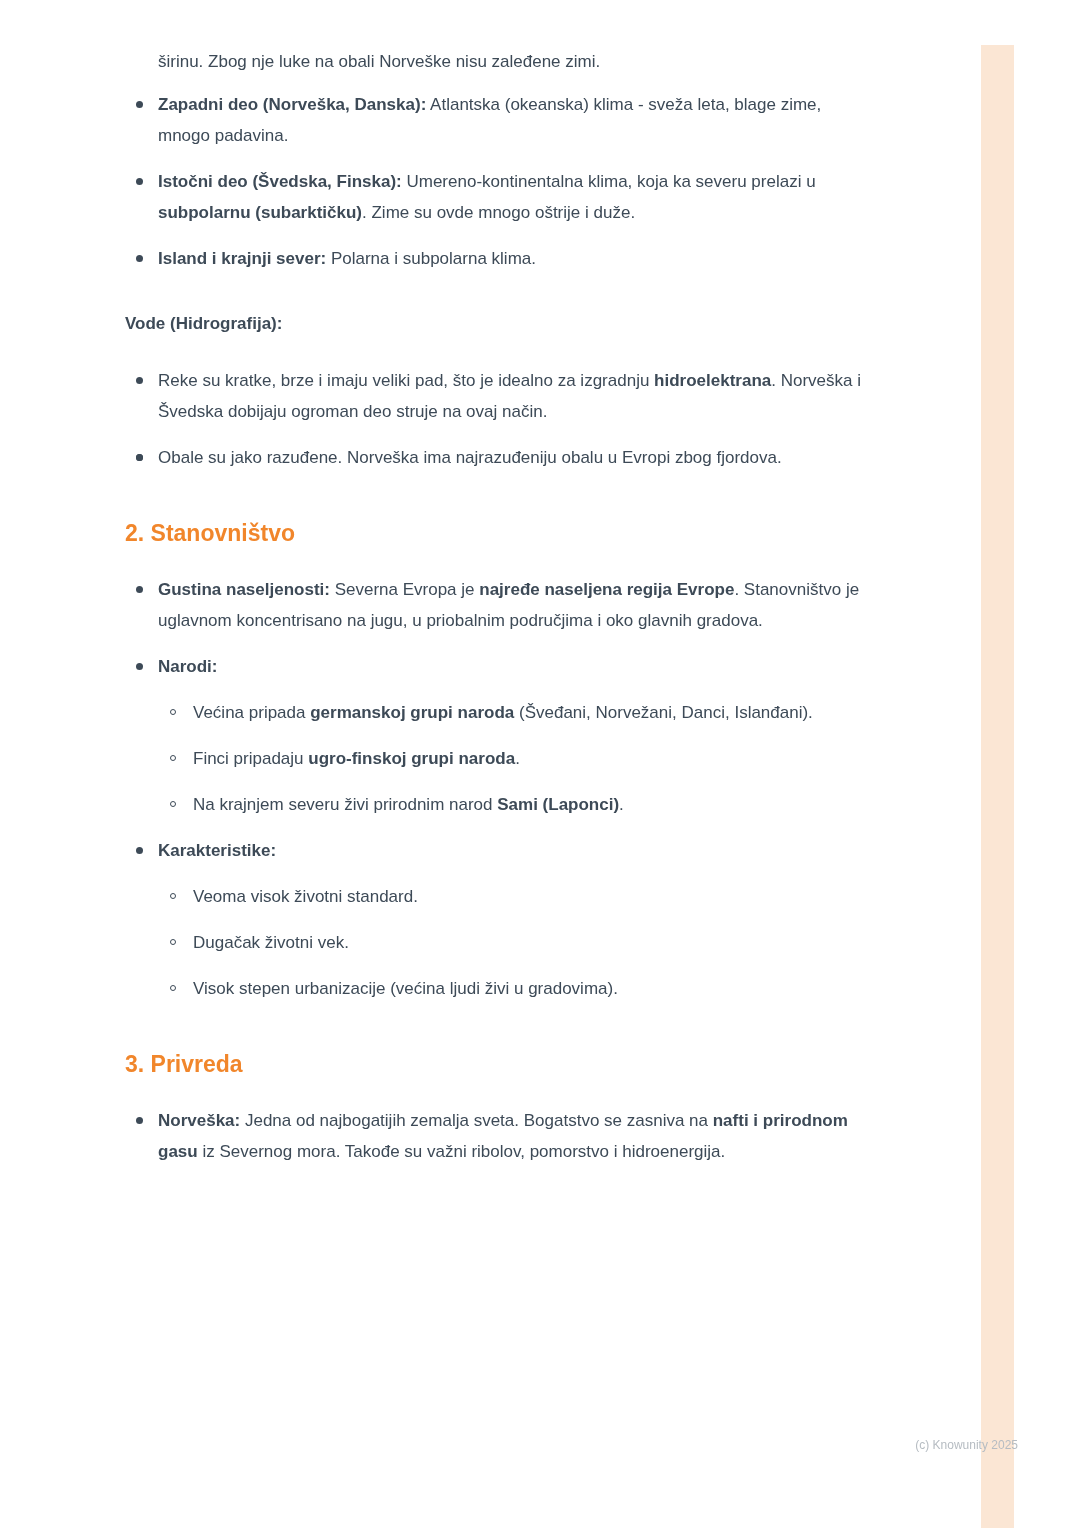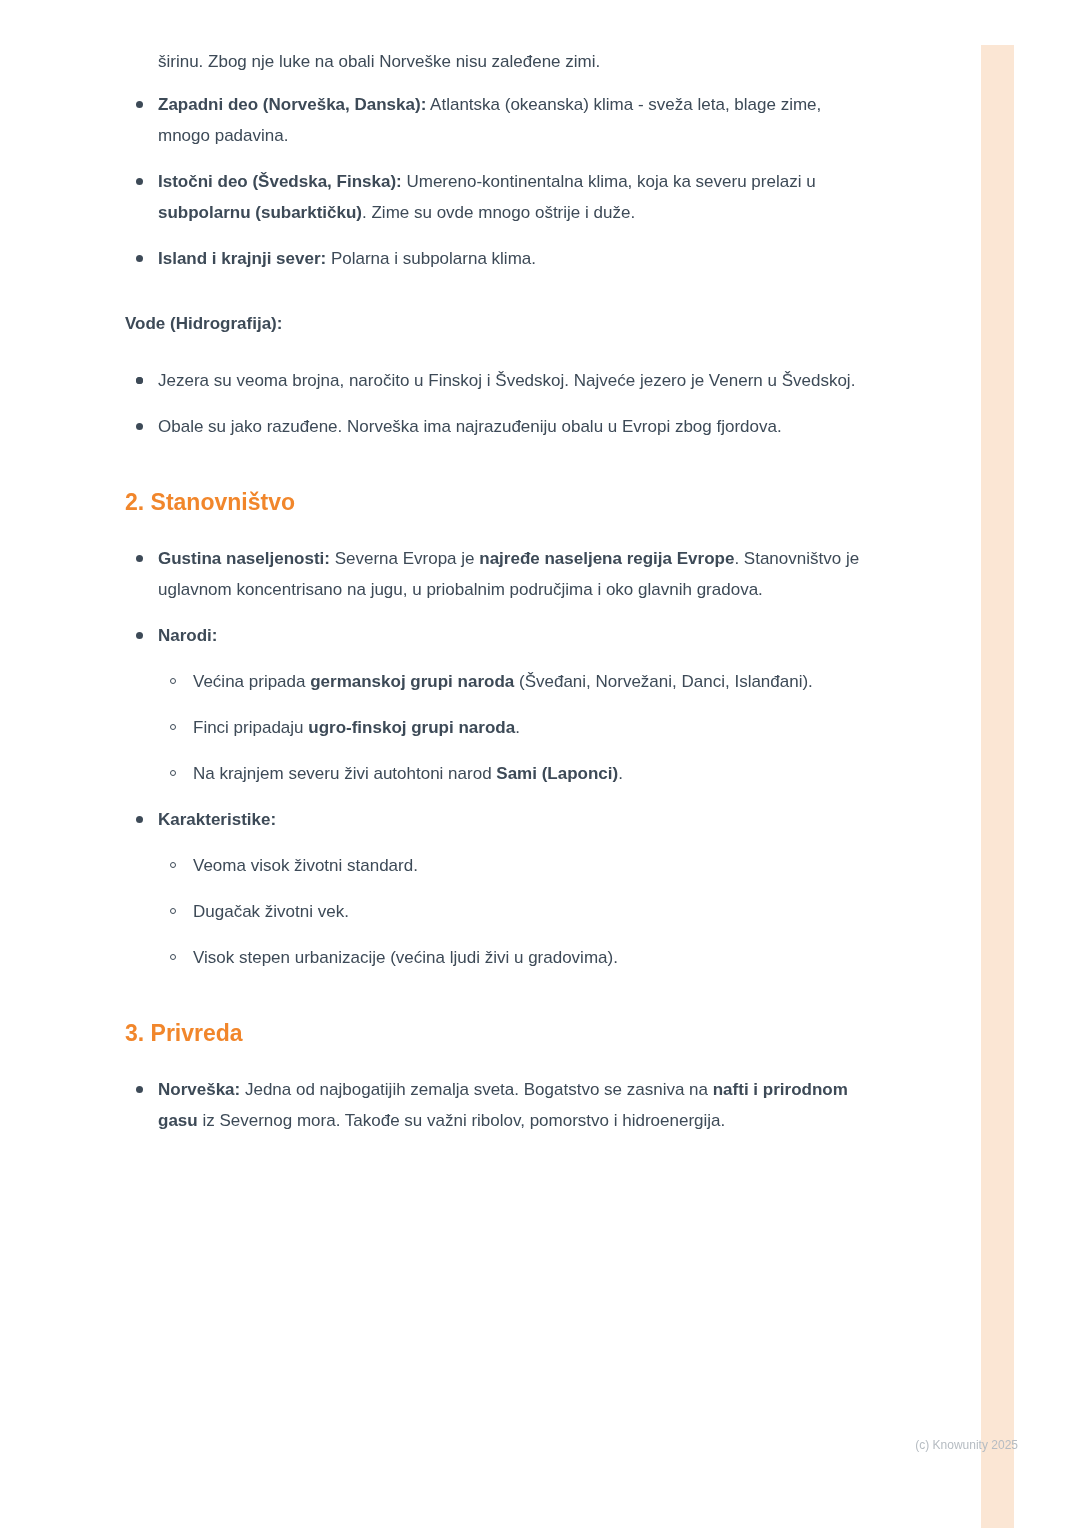--- a/index.html
+++ b/index.html
@@ -80,33 +80,33 @@
 
     <ul class="list">
         <li><span class="marker"></span><span class="li-text"><span class="b">Zapadni deo (Norveška, Danska):</span><span> Atlantska (okeanska) klima - sveža leta, blage zime, mnogo padavina.</span></span></li>
         <li><span class="marker"></span><span class="li-text"><span class="b">Istočni deo (Švedska, Finska):</span><span> Umereno-kontinentalna klima, koja ka severu prelazi u </span><span class="b">subpolarnu (subarktičku)</span><span>. Zime su ovde mnogo oštrije i duže.</span></span></li>
         <li><span class="marker"></span><span class="li-text"><span class="b">Island i krajnji sever:</span><span> Polarna i subpolarna klima.</span></span></li>
       </ul>
 
     <p class="subhead">Vode (Hidrografija):</p>
 
     <ul class="list">
+        <li><span class="marker"></span><span class="li-text"><span>Reke su kratke, brze i imaju veliki pad, što je idealno za izgradnju </span><span class="b">hidroelektrana</span><span>. Norveška i Švedska dobijaju ogroman deo struje na ovaj način.</span></span></li>
         <li><span class="marker"></span></li>
-        <li><span class="marker"></span><span class="li-text"><span>Jezera su veoma brojna, naročito u Finskoj i Švedskoj. Najveće jezero je Venern u Švedskoj.</span></span></li>
         <li><span class="marker"></span><span class="li-text"><span>Obale su jako razuđene. Norveška ima najrazuđeniju obalu u Evropi zbog fjordova.</span></span></li>
       </ul>
 
     <h2 class="orange">2. Stanovništvo</h2>
 
     <ul class="list">
         <li><span class="marker"></span><span class="li-text"><span class="b">Gustina naseljenosti:</span><span> Severna Evropa je </span><span class="b">najređe naseljena regija Evrope</span><span>. Stanovništvo je uglavnom koncentrisano na jugu, u priobalnim područjima i oko glavnih gradova.</span></span></li>
         <li><span class="marker"></span><span class="li-text"><span class="b">Narodi:</span></span><ul class="list sublist">
             <li><span class="marker sub"></span><span class="li-text"><span>Većina pripada </span><span class="b">germanskoj grupi naroda</span><span> (Šveđani, Norvežani, Danci, Islanđani).</span></span></li>
             <li><span class="marker sub"></span><span class="li-text"><span>Finci pripadaju </span><span class="b">ugro-finskoj grupi naroda</span><span>.</span></span></li>
-            <li><span class="marker sub"></span><span class="li-text"><span>Na krajnjem severu živi autohtoni narod </span><span class="b">Sami (Laponci)</span><span>.</span></span></li>
+            <li><span class="marker sub"></span><span class="li-text"><span>Na krajnjem severu živi prirodnim narod </span><span class="b">Sami (Laponci)</span><span>.</span></span></li>
           </ul></li>
         <li><span class="marker"></span><span class="li-text"><span class="b">Karakteristike:</span></span><ul class="list sublist">
             <li><span class="marker sub"></span><span class="li-text"><span>Veoma visok životni standard.</span></span></li>
             <li><span class="marker sub"></span><span class="li-text"><span>Dugačak životni vek.</span></span></li>
             <li><span class="marker sub"></span><span class="li-text"><span>Visok stepen urbanizacije (većina ljudi živi u gradovima).</span></span></li>
           </ul></li>
       </ul>
 
     <h2 class="orange">3. Privreda</h2>
 

